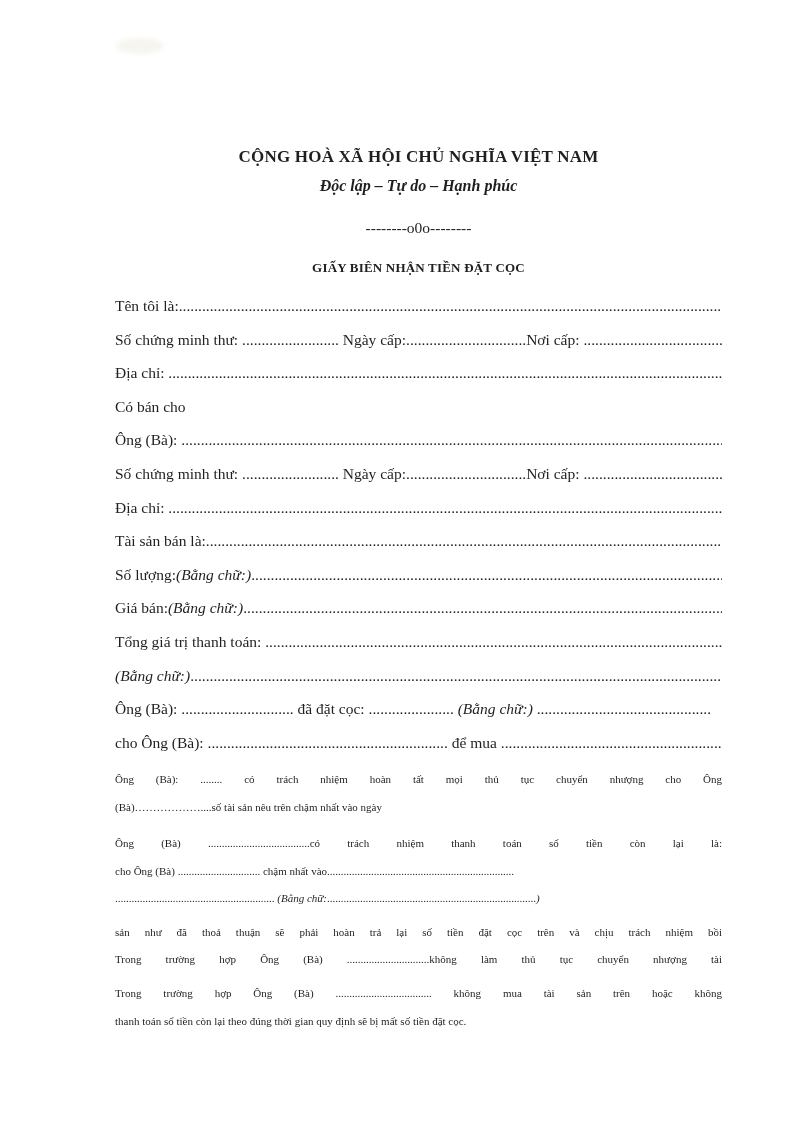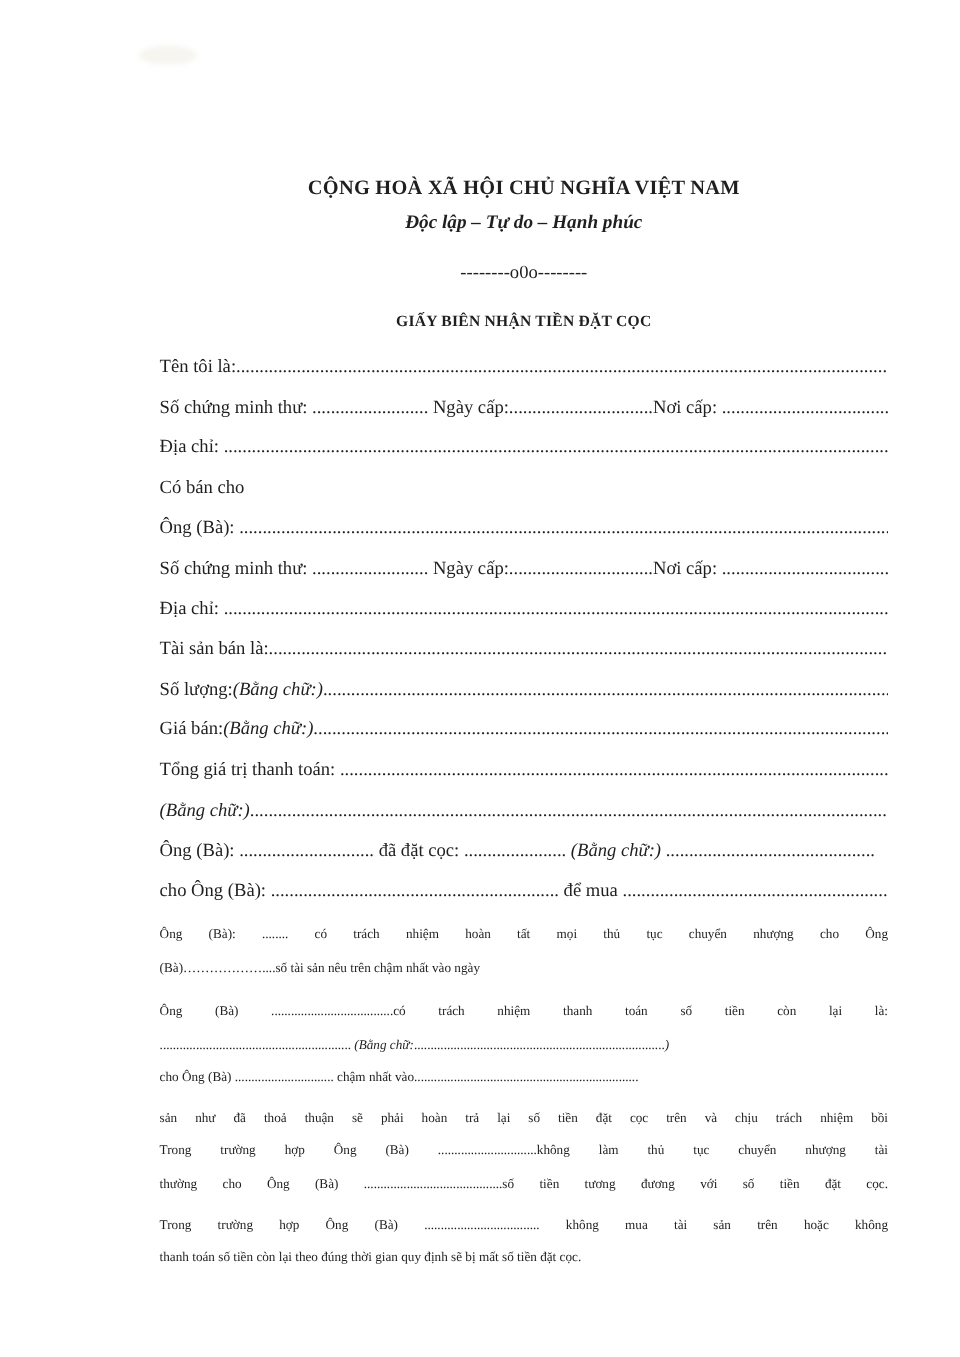--- a/index.html
+++ b/index.html
@@ -17,21 +17,21 @@
     left: 116px;
     top: 38px;
     width: 48px;
     height: 16px;
     background: #f7f5f0;
     border-radius: 50%;
     filter: blur(2px);
   }
   .content {
     position: absolute;
-    left: 133px;
+    left: 115px;
     top: 0;
     width: 607px;
     padding-top: 147px;
   }
   .hdr { text-align: center; }
   .national-title { font-size: 17px; font-weight: bold; line-height: 20px; letter-spacing: 0.2px; }
   .motto { font-size: 16px; font-weight: bold; font-style: italic; line-height: 20px; margin-top: 9px; }
   .divider { font-size: 15.5px; line-height: 20px; margin-top: 22px; }
   .doc-title { font-size: 13px; font-weight: bold; line-height: 22px; margin-top: 19px; letter-spacing: 0.2px; }
   .rows { margin-top: 10px; font-size: 15.5px; }
@@ -99,28 +99,27 @@
 
     </div>
 
     <div class="para mt7">
       <div class="jl">Ông (Bà): ........ có trách nhiệm hoàn tất mọi thủ tục chuyển nhượng cho Ông</div>
       <div>(Bà)………………....số tài sản nêu trên chậm nhất vào ngày</div>
     </div>
 
     <div class="para mt9">
       <div class="jl"><span>Ông (Bà) </span><span>.....................................</span><span>có trách nhiệm thanh toán số tiền còn lại là:</span></div>
+      <div class="clip"><span>cho Ông (Bà) </span><span>..............................</span><span> chậm nhất vào</span><span>....................................................................</span></div>
       <div class="clip"><span>..........................................................</span><span class="i"> (Bằng chữ:</span><span>............................................................................</span><span class="i">)</span></div>
-      <div class="clip"><span>cho Ông (Bà) </span><span>..............................</span><span> chậm nhất vào</span><span>....................................................................</span></div>
     </div>
 
     <div class="para mt6">
       <div class="jl">sản như đã thoả thuận sẽ phải hoàn trả lại số tiền đặt cọc trên và chịu trách nhiệm bồi</div>
       <div class="jl"><span>Trong trường hợp Ông (Bà) </span><span>..............................</span><span>không làm thủ tục chuyển nhượng tài</span></div>
-      <div class="jl"><span>thường cho Ông (Bà) </span><span>..........................................</span><span>số tiền tương đương với số tiền đặt cọc.</span></div>
     </div>
 
     <div class="para mt6">
       <div class="jl"><span>Trong trường hợp Ông (Bà) </span><span>...................................</span><span> không mua tài sản trên hoặc không</span></div>
       <div>thanh toán số tiền còn lại theo đúng thời gian quy định sẽ bị mất số tiền đặt cọc.</div>
     </div>
 
   </div>
 </div>
 

